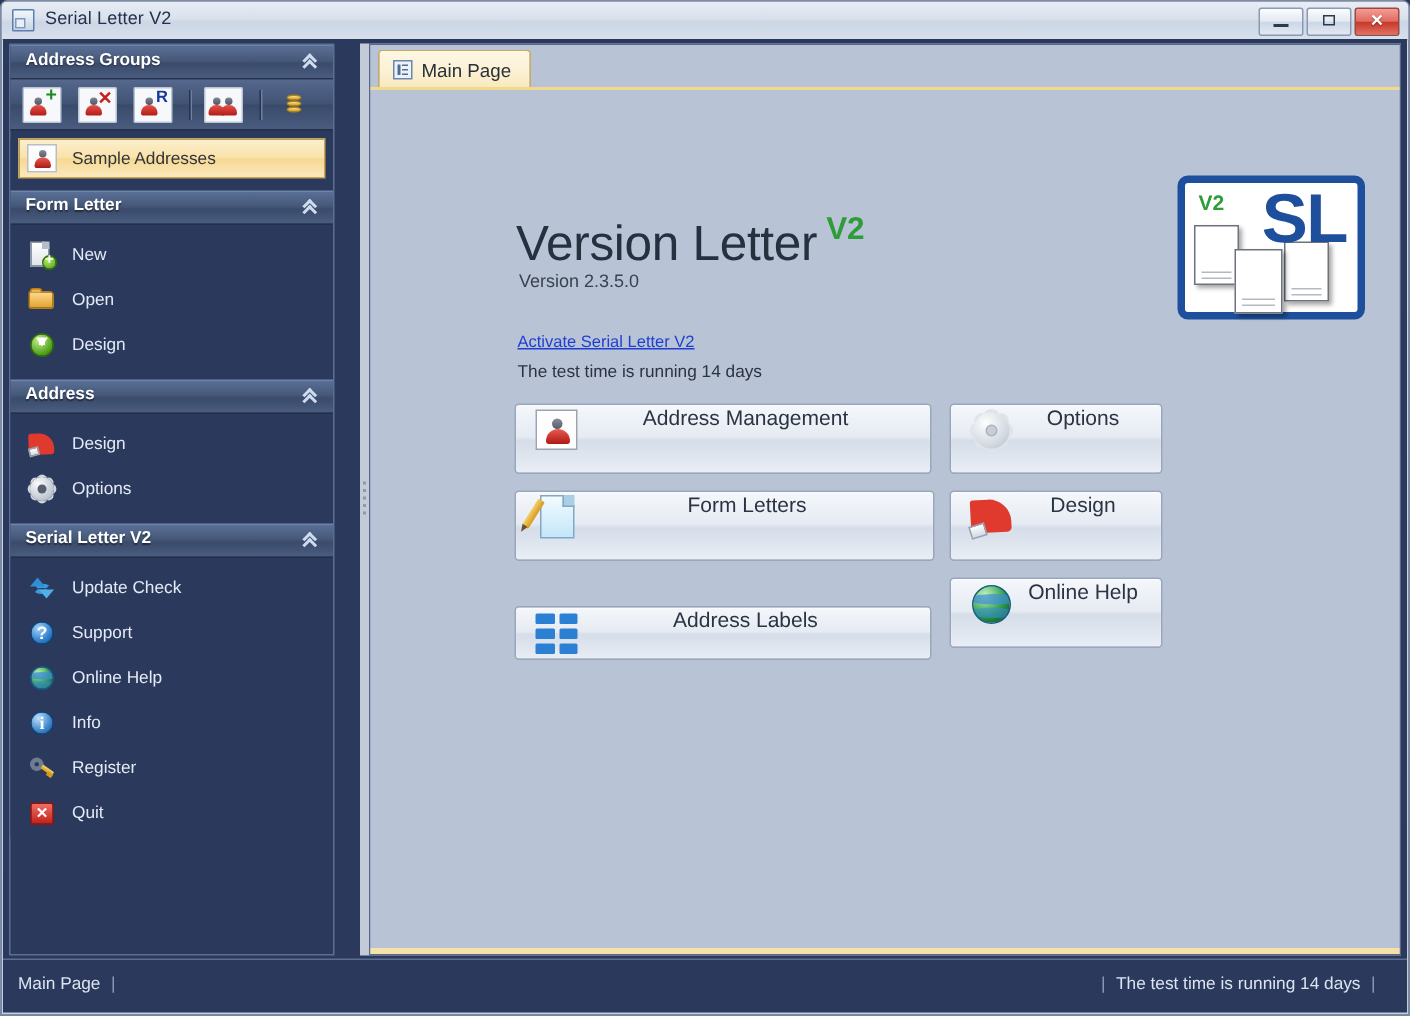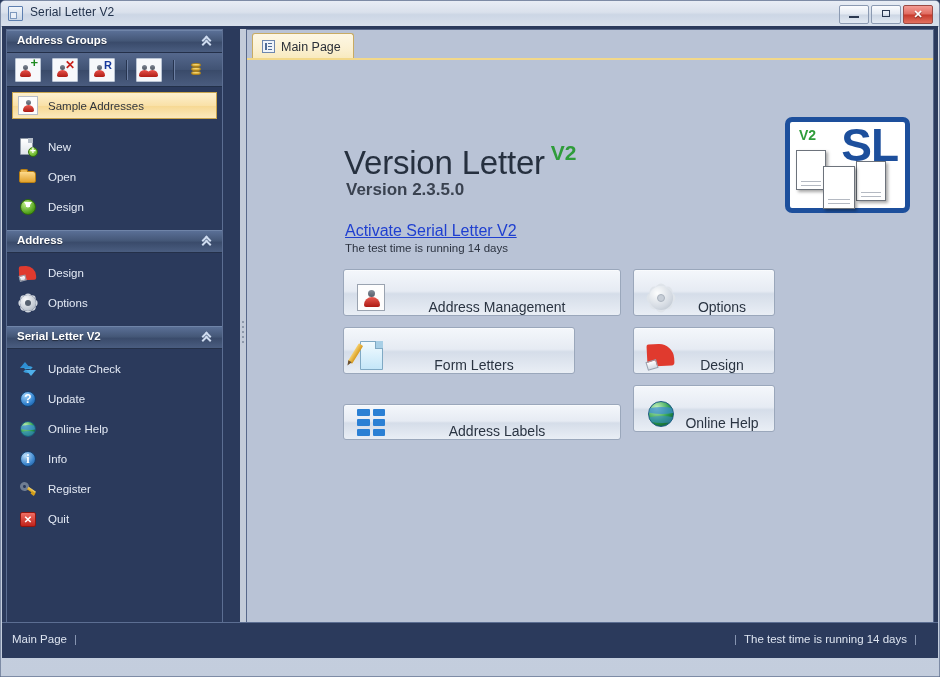--- a/index.html
+++ b/index.html
@@ -366,24 +366,24 @@
 
   .hero-title{
     position:absolute;left:97px;top:81px;
     font-size:33px;color:#26303f;letter-spacing:-.2px;
   }
   .hero-title .v2{
     color:#2f9c3a;font-size:21px;font-weight:bold;vertical-align:14px;
     margin-left:6px;
   }
   .hero-version{
-    position:absolute;left:99px;top:120px;font-size:17px;color:#3a4250;font-weight:bold;
+    position:absolute;left:99px;top:120px;font-size:12px;color:#3a4250;
   }
   .hero-link{
-    position:absolute;left:98px;top:162px;font-size:16px;color:#1f3fd0;
+    position:absolute;left:98px;top:162px;font-size:11px;color:#1f3fd0;
     text-decoration:underline;cursor:pointer;
   }
   .hero-sub{
     position:absolute;left:98px;top:182px;font-size:11.5px;color:#2c3340;
   }
 
   
   .logo{
     position:absolute;left:538px;top:57px;width:125px;height:96px;
     background:#ffffff;border:5px solid #1d4f9c;border-radius:7px;
@@ -405,21 +405,21 @@
   .sheet.s3{left:33px;top:44px;width:32px;height:43px;}
   .sheet i{
     position:absolute;left:4px;right:4px;height:1px;background:#b4b9c2;
   }
 
   
   .btn{
     position:absolute;
     background:linear-gradient(#f4f7fb 0%,#e6ebf3 47%,#d5dde9 53%,#e9eef5 100%);
     border:1px solid #9aa7bb;border-radius:3px;box-sizing:border-box;
-    display:flex;align-items:flex-end;
+    display:flex;align-items:flex-start;
     box-shadow:0 1px 1px rgba(255,255,255,.5) inset;
     cursor:default;
   }
   .btn .blbl{
     flex:1;text-align:center;font-size:14px;color:#2a3442;
     padding-right:14px;
   }
   .btn .bico{width:34px;height:34px;position:relative;margin-left:10px;flex:0 0 34px;}
 
   .bico-person{
@@ -496,21 +496,21 @@
     content:"";position:absolute;left:-3px;top:5px;width:32px;height:7px;
     background:rgba(60,140,215,.7);border-radius:50%;
   }
   .bico-globe-lg:after{
     content:"";position:absolute;left:-2px;top:14px;width:30px;height:7px;
     background:rgba(60,140,215,.55);border-radius:50%;
   }
 
   
   .statusbar{
-    position:absolute;left:1px;right:1px;bottom:18px;height:35px;
+    position:absolute;left:1px;right:1px;bottom:1px;height:35px;
     background:#2b3a5c;
     border-top:1px solid #5c6e92;
   }
   .sb-left{
     position:absolute;left:10px;top:10px;font-size:11.5px;color:#dde4f0;
   }
   .sb-right{
     position:absolute;right:14px;top:10px;font-size:11.5px;color:#dde4f0;
   }
   .vbar{color:#8f9db8;margin:0 7px;}
@@ -597,20 +597,27 @@
             <div class="ico-person-sel">
                 <div class="head" style="position:absolute;left:3px;top:0;width:5px;height:5px;border-radius:50%;background:linear-gradient(#868e9b,#545c68);"></div>
                 <div class="body" style="position:absolute;left:0;top:5px;width:11px;height:7px;border-radius:6px 6px 2px 2px;background:linear-gradient(#e95a50,#ad1a13);"></div>
               </div>
           </div>
           <div class="txt">Sample Addresses</div>
         </div>
         <div style="height:8px"></div>
       </div>
 
+      <div class="sb-header">
+        <div class="lbl">Form Letter</div>
+        <div class="chev">
+            <span class="a"></span>
+            <span class="b"></span>
+          </div>
+      </div>
       <div class="sb-body">
         <div style="height:5px"></div>
         <div class="sb-item">
           <div class="ico">
             <div class="ico-doc"></div>
               <div class="ico-greendot"></div>
           </div>
           <div class="txt">New</div>
         </div>
         <div class="sb-item">
@@ -669,21 +676,21 @@
                 <i class="t"></i>
                 <i class="b"></i>
               </div>
           </div>
           <div class="txt">Update Check</div>
         </div>
         <div class="sb-item">
           <div class="ico">
               <div class="ico-ball help"></div>
             </div>
-          <div class="txt">Update</div>
+          <div class="txt">Support</div>
         </div>
         <div class="sb-item">
           <div class="ico">
               <div class="ico-ball globe"></div>
             </div>
           <div class="txt">Online Help</div>
         </div>
         <div class="sb-item">
           <div class="ico">
               <div class="ico-ball info"></div>
@@ -756,21 +763,21 @@
 
         <div class="btn" style="left:96px;top:209px;width:278px;height:47px;">
           <div class="bico">
             <div class="bico-person">
                 <div class="head"></div>
                 <div class="body"></div>
               </div>
           </div>
           <div class="blbl">Address Management</div>
         </div>
-        <div class="btn" style="left:96px;top:267px;width:232px;height:47px;">
+        <div class="btn" style="left:96px;top:267px;width:280px;height:47px;">
           <div class="bico">
             <div class="bico-letter"></div>
               <div class="pencil"></div>
           </div>
           <div class="blbl">Form Letters</div>
         </div>
         <div class="btn" style="left:96px;top:344px;width:278px;height:36px;">
           <div class="bico">
             <div class="bico-grid">
                 <i></i>

